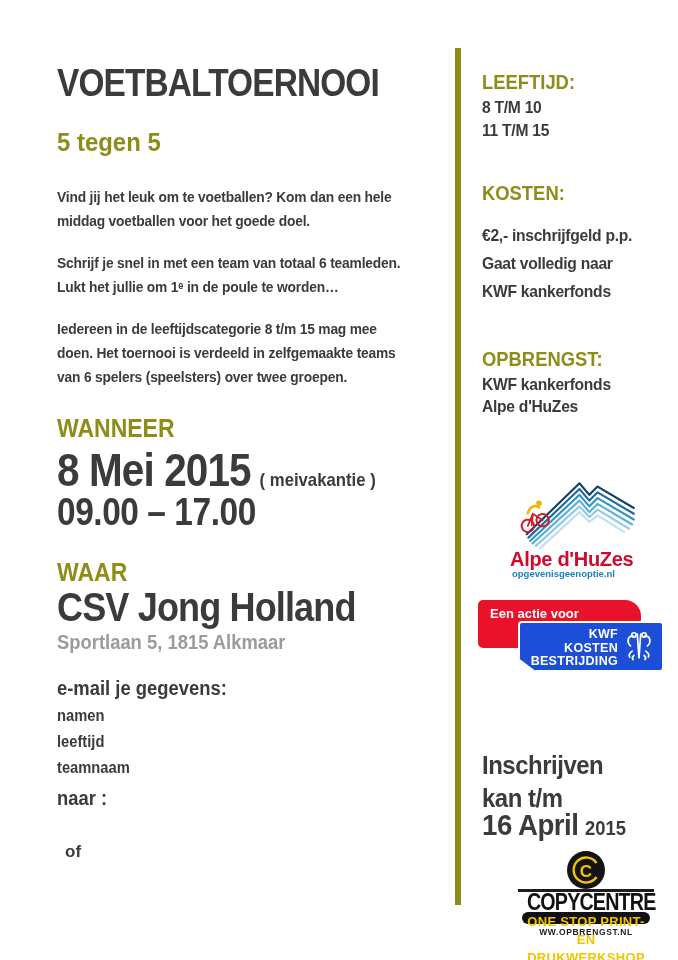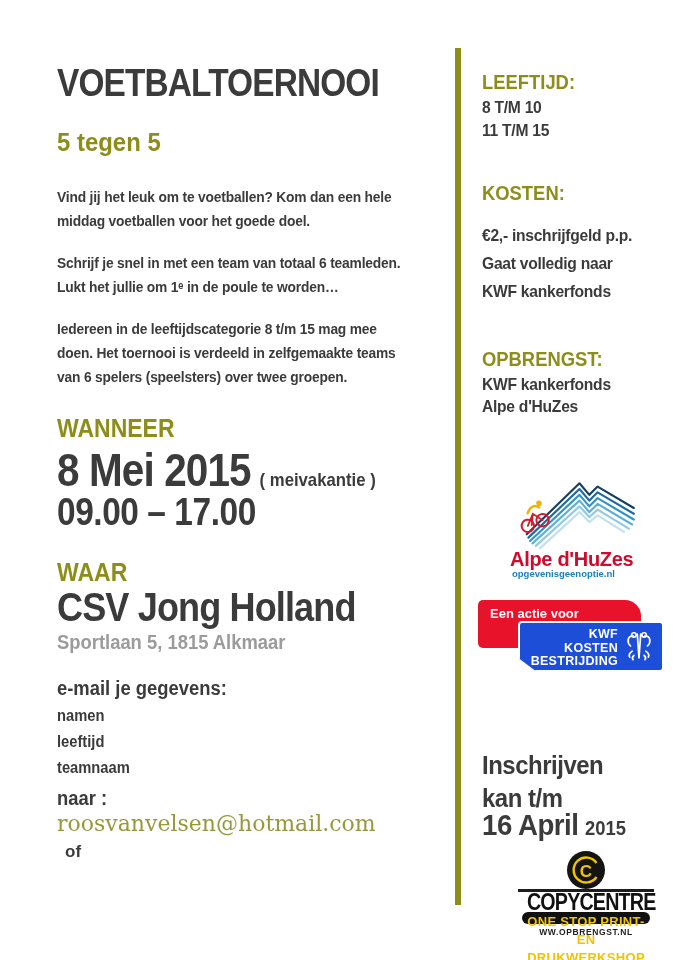--- a/index.html
+++ b/index.html
@@ -118,21 +118,20 @@
   <div class="abs venue b sx88">CSV Jong Holland</div>
   <div class="abs address b gray sx92">Sportlaan 5, 1815 Alkmaar</div>
 
   <div class="abs email-heading b sx92">e-mail je gegevens:</div>
   <div class="abs email-items b sx92">
     <div>namen</div>
     <div>leeftijd</div>
     <div>teamnaam</div>
   </div>
   <div class="abs naar b sx92">naar :</div>
-  <div class="abs email-link email1">roosvanvelsen@hotmail.com</div>
   <div class="abs of b">of</div>
 
   <div class="abs r-label leeftijd-label b olive sx92">LEEFTIJD:</div>
   <div class="abs r-lines leeftijd-lines b sx92">
     <div>8 T/M 10</div>
     <div>11 T/M 15</div>
   </div>
 
   <div class="abs r-label kosten-label b olive sx92">KOSTEN:</div>
   <div class="abs r-lines kosten-lines b sx92">

